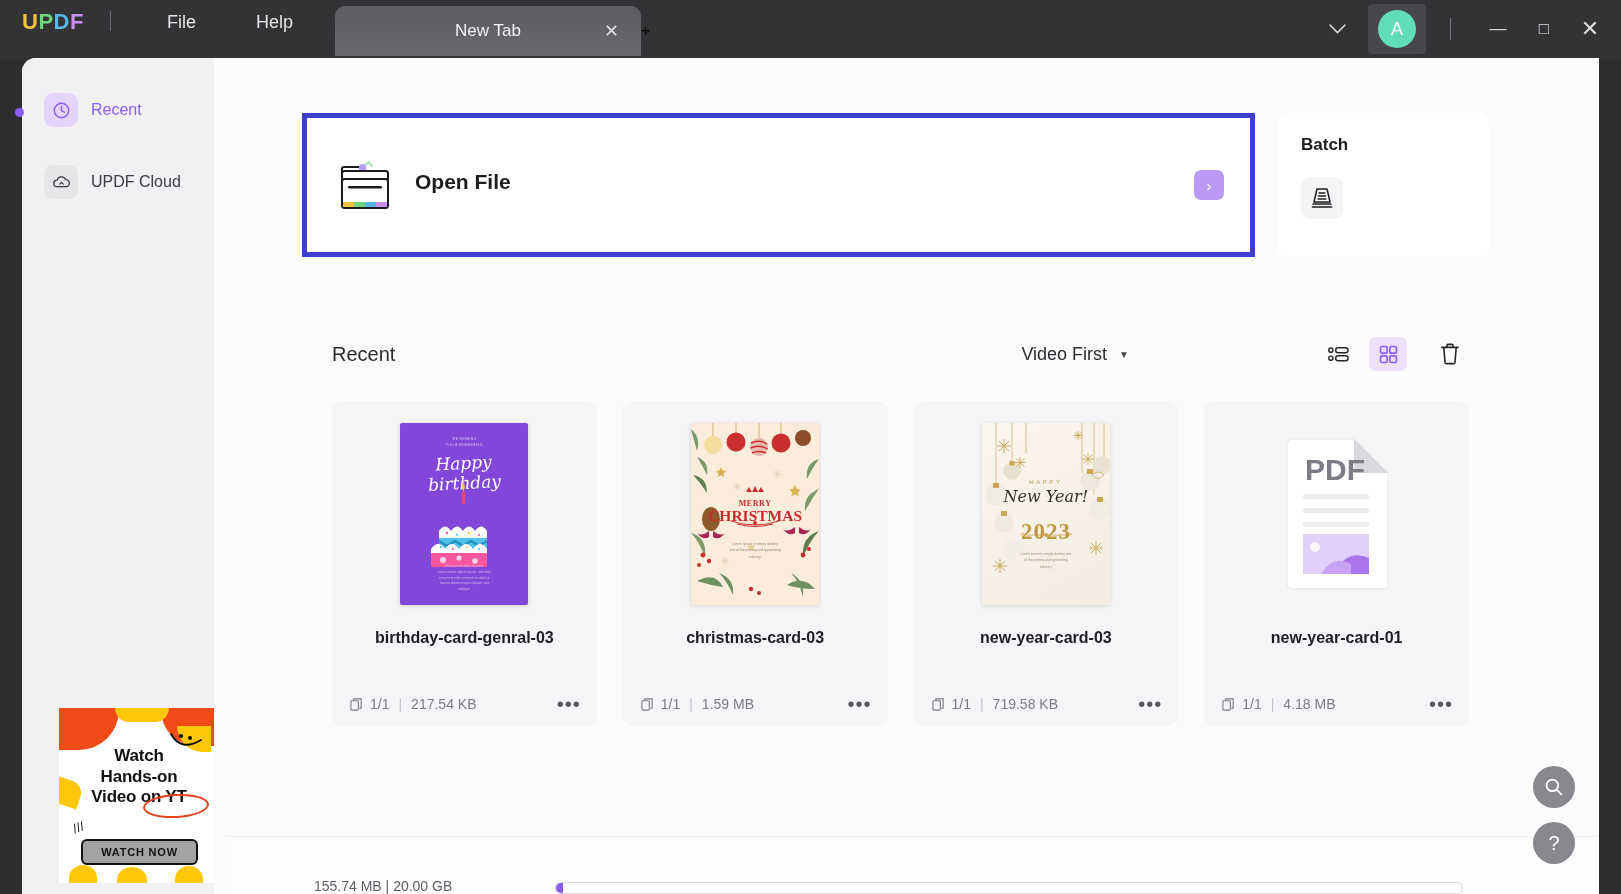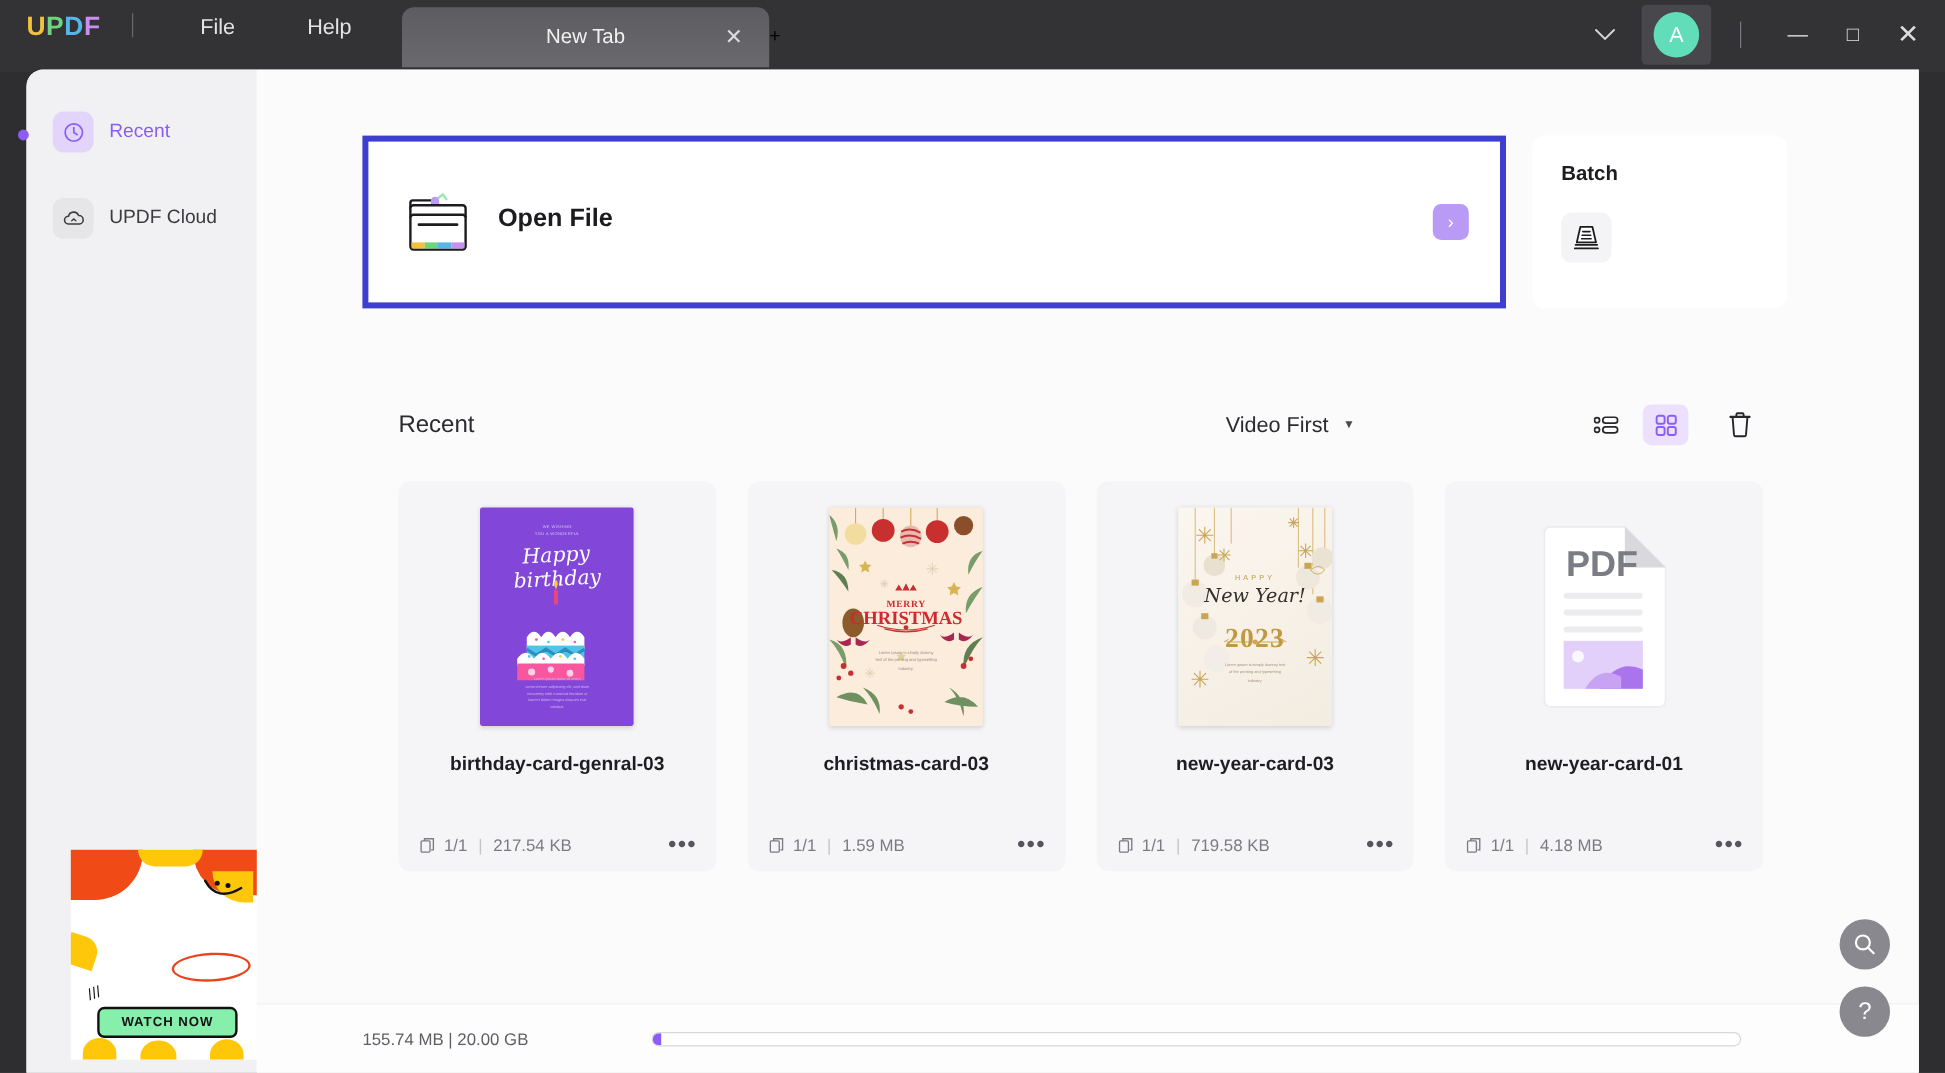--- a/index.html
+++ b/index.html
@@ -123,21 +123,21 @@
   }
   .ad-circ {
     position: absolute; left: 84px; top: 86px; width: 66px; height: 24px;
     border: 2.5px solid #e8441c; border-radius: 50%;
     transform: rotate(-3deg);
   }
   .ad-smile { position: absolute; right: 14px; top: 22px; width: 36px; height: 22px; }
   .ad-tick { position: absolute; left: 14px; top: 112px; color: #111; font-size: 13px; transform: rotate(-20deg); }
   .ad-btn {
     position: absolute; left: 22px; bottom: 18px; width: 117px; height: 26px;
-    background: #86efac; border: 2px solid #111; border-radius: 6px;
+    background: #a3a3a3; border: 2px solid #111; border-radius: 6px;
     display: flex; align-items: center; justify-content: center;
     font-size: 11px; font-weight: bold; letter-spacing: 0.8px; color: #111;
   }
 
   
   .main {
     flex: 1; height: 836px; position: relative;
     background: #fbfbfc;
   }
 
@@ -237,23 +237,23 @@
   .t-ny { background: linear-gradient(150deg,#fbf6ee 0%,#f3ece1 100%); }
   .ny-h { position: absolute; top: 56px; width: 100%; text-align: center; color: #b99a52; font-size: 6px; letter-spacing: 2.6px; }
   .ny-s { position: absolute; top: 64px; width: 100%; text-align: center; color: #33302c; font-size: 16px; font-family: "DejaVu Serif", serif; font-style: italic; }
   .ny-y { position: absolute; top: 96px; width: 100%; text-align: center; color: #c09a42; font-size: 23px; font-weight: bold; font-family: "Liberation Serif", serif; letter-spacing: 1px; }
   .ny-b { position: absolute; top: 128px; left: 24px; right: 24px; text-align: center; color: #a3937a; font-size: 3.3px; line-height: 1.9; }
 
   .t-pdf { background: #f5f5f7; box-shadow: none; display: flex; align-items: center; justify-content: center; }
 
   
   .botbar {
-    position: absolute; left: 0; bottom: 0; width: 100%; height: 58px;
+    position: absolute; left: 12px; bottom: 0; width: 100%; height: 58px;
     background: #fdfdfd;
-    display: flex; align-items: center; padding: 0 0 0 88px;
+    display: flex; align-items: flex-end; padding: 0 0 0 88px;
     border-top: 1px solid #f0f0f2;
     gap: 28px;
   }
   .storage-txt { font-size: 14px; color: #5e5e66; }
   .storage-bar {
     margin-left: 75px; width: 908px; height: 12px;
     background: #ffffff; border: 1px solid #d7d7dc; border-radius: 7px;
     overflow: hidden;
   }
   .storage-fill { height: 100%; width: 0.8%; background: #8b5cf6; }
@@ -336,20 +336,25 @@
         <div class="ad-o1"></div>
         <div class="ad-y2"></div>
         <div class="ad-y3"></div>
         <div class="ad-y4"></div>
         <div class="ad-y5"></div>
         <svg class="ad-smile" viewBox="0 0 36 22">
           <circle cx="12" cy="6" r="2.1" fill="#111"></circle>
             <circle cx="21" cy="8" r="2.1" fill="#111"></circle>
           <path d="M2 4 Q12 22 32 10" stroke="#111" stroke-width="2" fill="none" stroke-linecap="round"></path>
         </svg>
+        <div class="ad-text">
+          <div>Watch</div>
+          <div>Hands-on</div>
+          <div>Video on YT</div>
+        </div>
         <div class="ad-circ"></div>
         <div class="ad-tick">///</div>
         <div class="ad-btn">WATCH NOW</div>
       </div>
     </div>
   </div>
 
   <div class="main">
 
     <div class="row-top">

